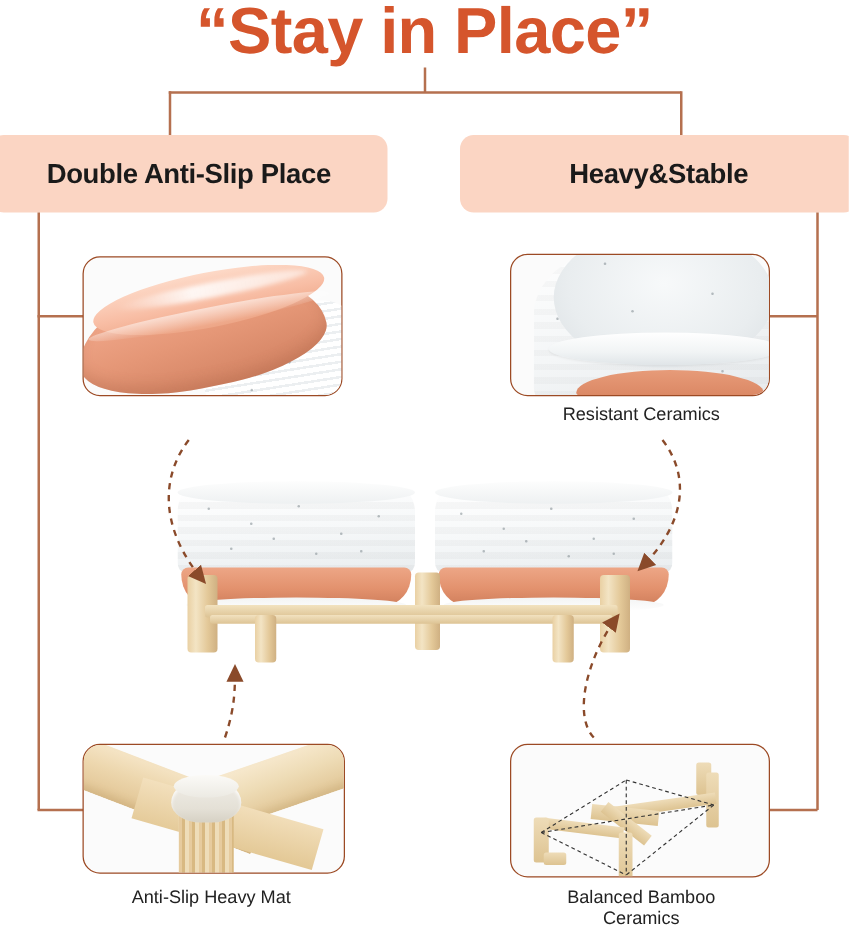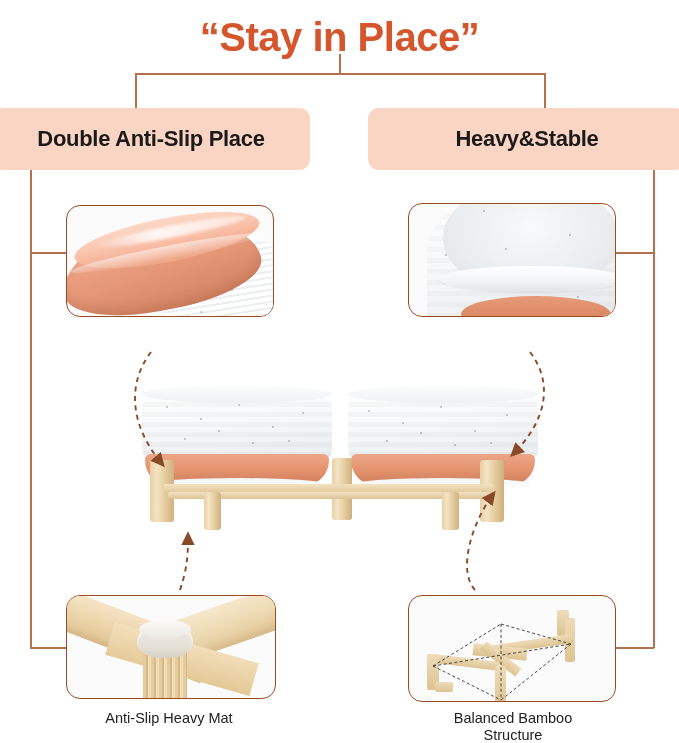--- a/index.html
+++ b/index.html
@@ -7,24 +7,24 @@
     width:679px;height:743px;
     background:#ffffff;
     font-family:"Liberation Sans", sans-serif;
     overflow:hidden;
     position:relative;
   }
   #stage{position:absolute;inset:0;width:679px;height:743px;}
 
   
   .title{
-    position:absolute; left:0; top:12px; width:679px;
+    position:absolute; left:0; top:0; width:679px;
     text-align:center;
     font-family:"Liberation Sans", sans-serif;
-    font-size:40px; font-weight:bold;
+    font-size:52px; font-weight:bold;
     letter-spacing:-0.5px;
     color:#d5552c;
     line-height:50px;
     white-space:nowrap;
   }
 
   
   .pill{
     position:absolute;
     background:#fbd5c3;
@@ -274,20 +274,21 @@
         <span class="speck" style="left:40px;top:28px;width:1.8px;height:1.8px;"></span>
 
         <span class="speck" style="left:126px;top:52px;width:1.6px;height:1.6px;"></span>
         <span class="speck" style="left:62px;top:66px;width:2.2px;height:2.2px;"></span>
       </div>
       <div class="bowl-rim"></div>
       <div class="bowl-foot"></div>
     </div>
   </div>
   <div class="cap" id="cap-tr">
+    <div>Resistant Ceramics</div>
   </div>
 
   <div class="frame" id="frame-bl">
     <div class="scene">
       <div class="bm-bar-a"></div>
       <div class="bm-bar-b"></div>
       <div class="bm-bar-c"></div>
       <div class="bm-leg"></div>
       <div class="bm-foot"></div>
       <div class="bm-foot-top"></div>
@@ -320,21 +321,21 @@
           <path d="M24,70 L92,28"></path>
           <path d="M92,28 L92,104"></path>
           <path d="M24,70 L92,104"></path>
           <path d="M162,48 L92,104"></path>
         </g>
       </svg>
     </div>
   </div>
   <div class="cap" id="cap-br">
     <div>Balanced Bamboo</div>
-    <div>Structure</div>
+    <div>Ceramics</div>
   </div>
 
   <div id="product">
 
     <div class="pbowl" style="left:0px;">
       <span class="speck" style="left:24px;top:14px;width:2px;height:2px;"></span>
       <span class="speck" style="left:58px;top:26px;width:1.7px;height:1.7px;"></span>
       <span class="speck" style="left:96px;top:12px;width:2.2px;height:2.2px;"></span>
       <span class="speck" style="left:130px;top:34px;width:1.6px;height:1.6px;"></span>
       <span class="speck" style="left:160px;top:20px;width:2px;height:2px;"></span>

